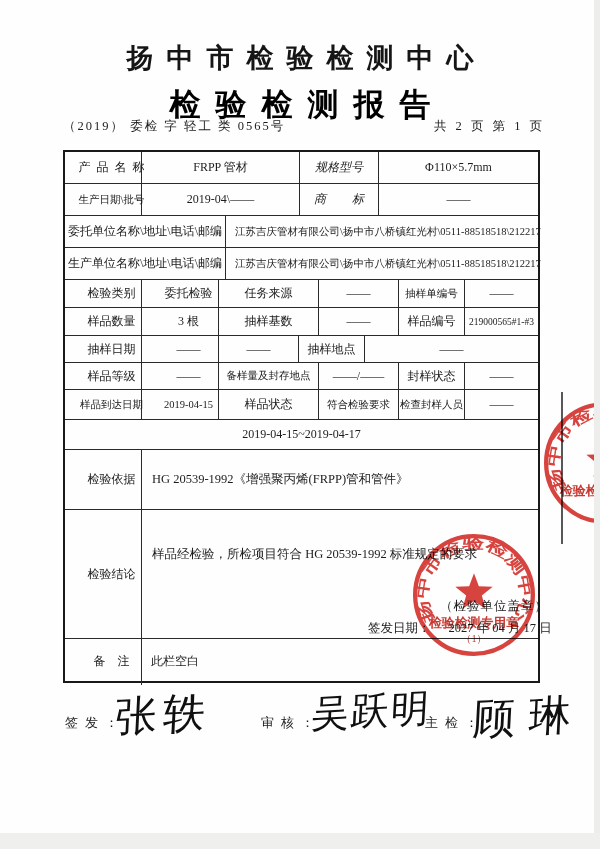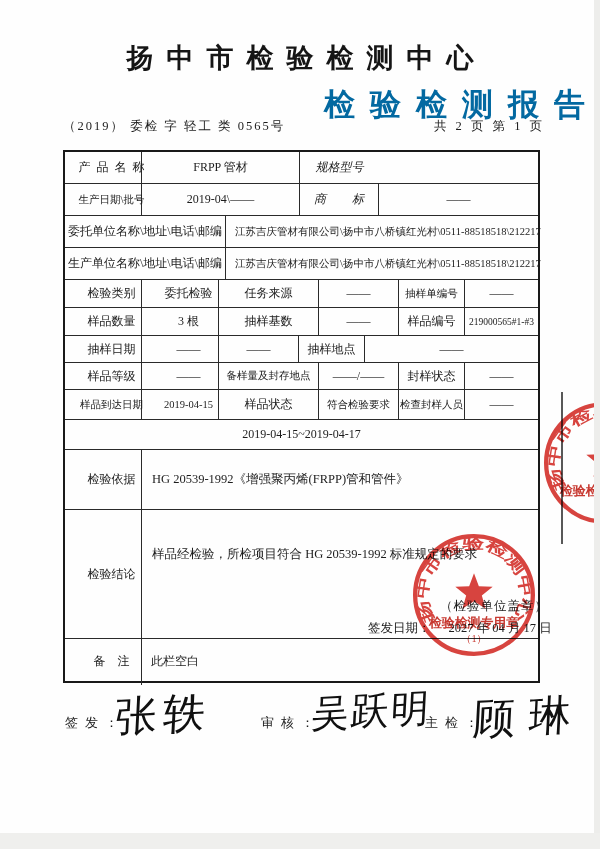--- a/index.html
+++ b/index.html
@@ -7,22 +7,22 @@
     position:relative;width:600px;height:849px;background:#fefefe;
     font-family:"Liberation Serif","DejaVu Serif",serif;color:#1c1c1c;
     overflow:hidden;
   }
   
   .org-title{
     position:absolute;top:40px;left:0;width:100%;text-align:center;
     font-size:27px;font-weight:bold;letter-spacing:13px;text-indent:13px;color:#151515;
   }
   .doc-title{
-    position:absolute;top:84px;left:0;width:100%;text-align:right;
-    font-size:31px;font-weight:bold;letter-spacing:15px;text-indent:15px;color:#0369a1;
+    position:absolute;top:84px;left:0;width:100%;text-align:center;
+    font-size:31px;font-weight:bold;letter-spacing:15px;text-indent:15px;color:#000000;
   }
   .ref-line{position:absolute;top:118px;left:63px;width:482px;display:flex;justify-content:space-between;font-size:12.5px;}
   .ref-no{letter-spacing:2px;}
   .page-no{letter-spacing:3px;}
   
   .rpt-table{
     position:absolute;left:63px;top:150px;width:477px;height:533px;
     border:2.5px solid #191919;box-sizing:border-box;background:transparent;
   }
   .trow{display:flex;border-bottom:1px solid #2a2a2a;box-sizing:border-box;}
@@ -81,20 +81,21 @@
     <span class="ref-no">（2019） 委检 字 轻工 类 0565号</span>
     <span class="page-no">共 2 页 第 1 页</span>
   </div>
 
   <div class="rpt-table">
 
     <div class="trow h32">
       <div class="tcell w77 lbl ls6">产品名称</div>
       <div class="tcell w158">FRPP 管材</div>
       <div class="tcell w79 lbl">规格型号</div>
+      <div class="tcell w163">Φ110×5.7mm</div>
     </div>
 
     <div class="trow h32">
       <div class="tcell w77 lbl small">生产日期\批号</div>
       <div class="tcell w158">2019-04\——</div>
       <div class="tcell w79 lbl ls26">商标</div>
       <div class="tcell w163">——</div>
     </div>
 
     <div class="trow h32">

